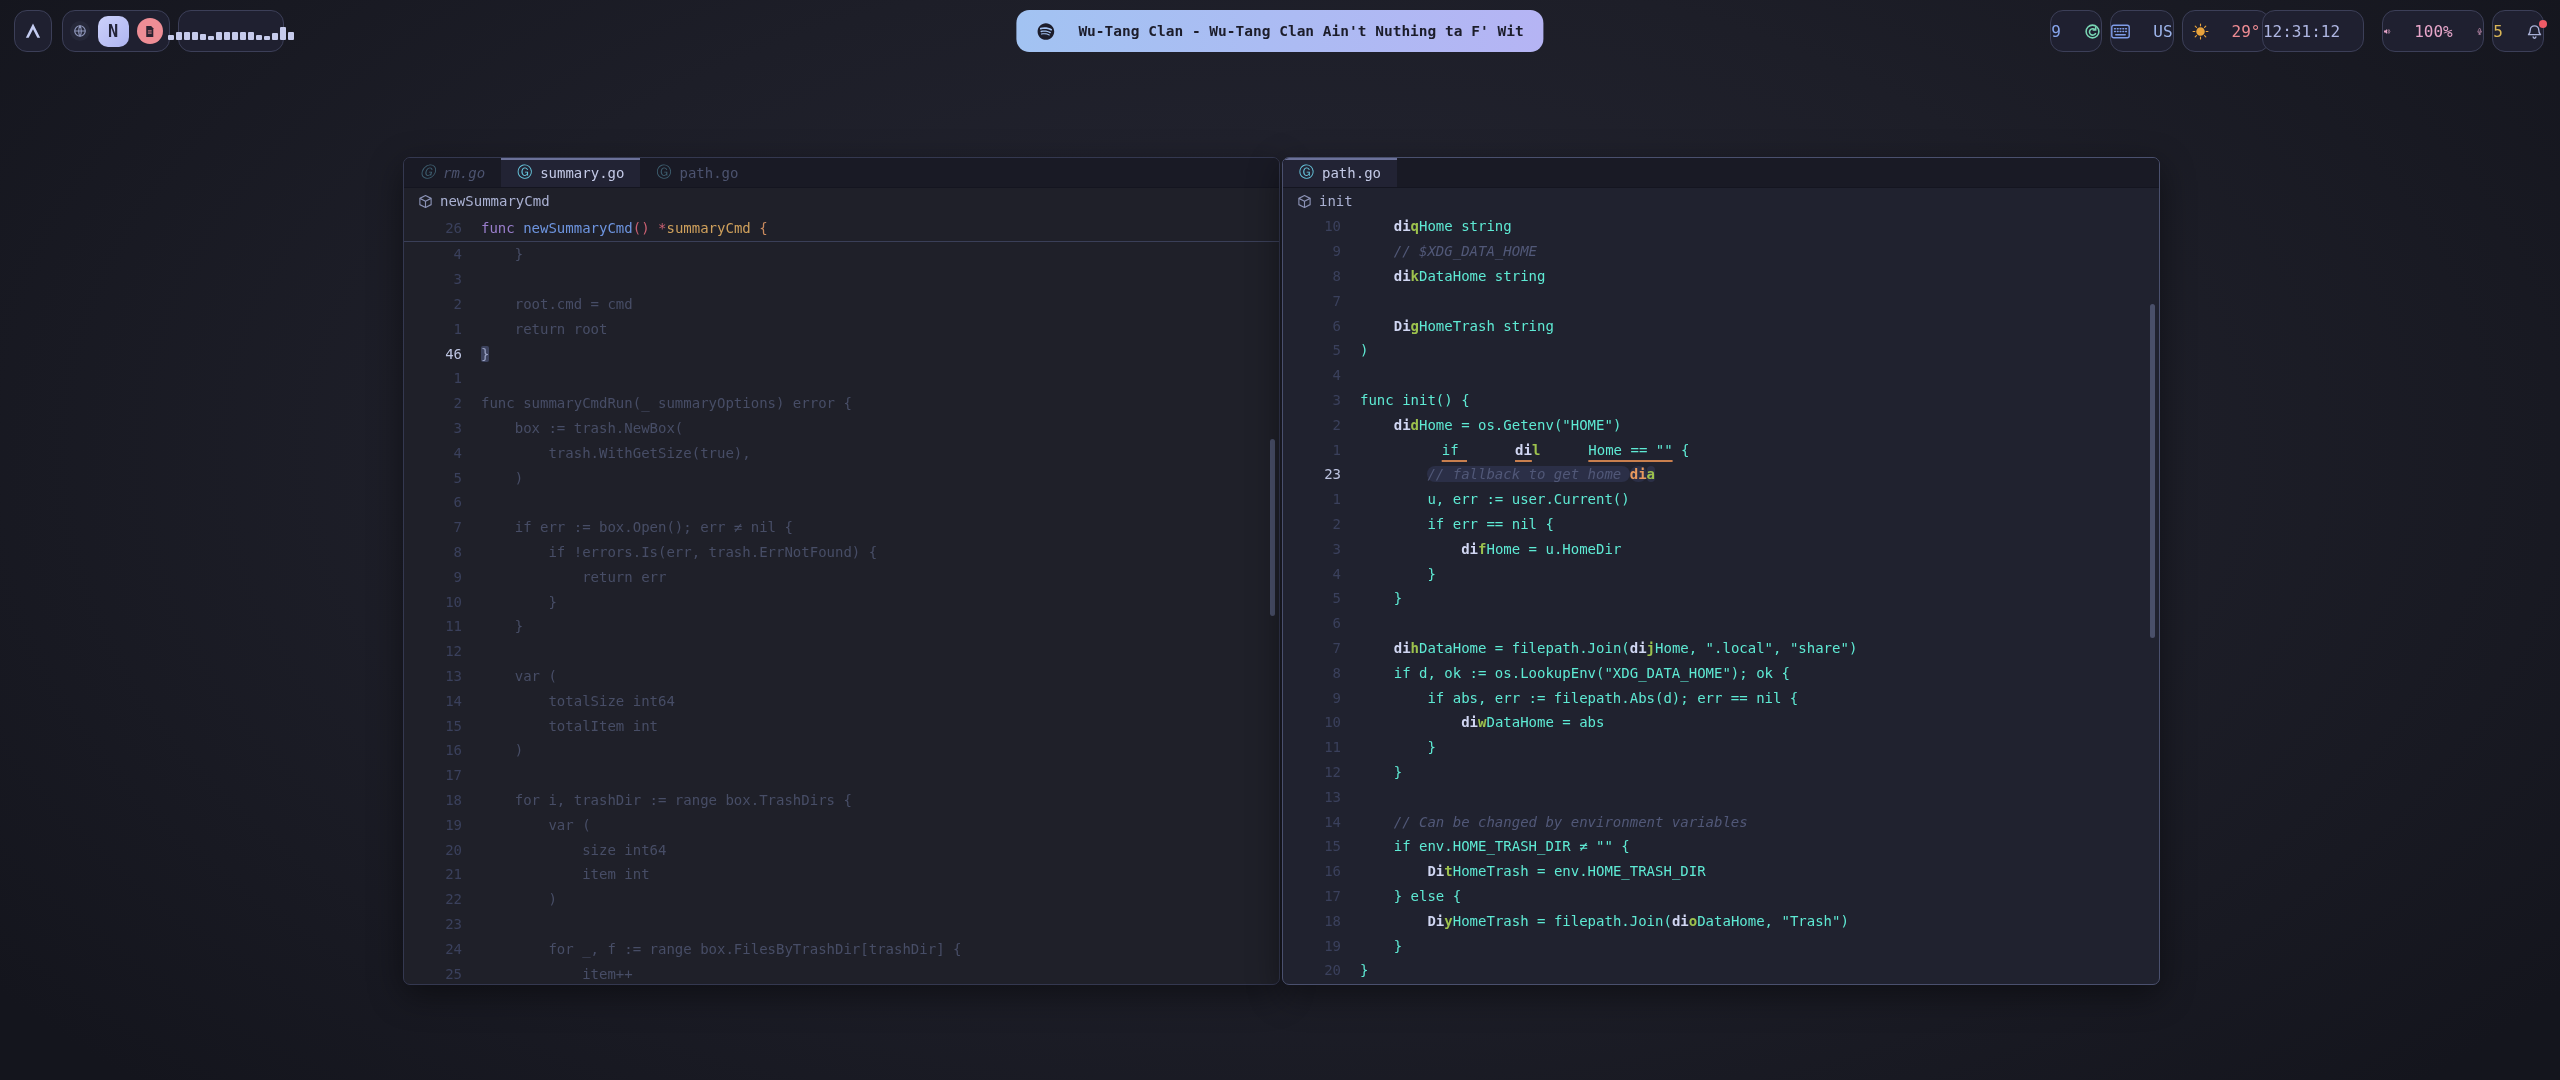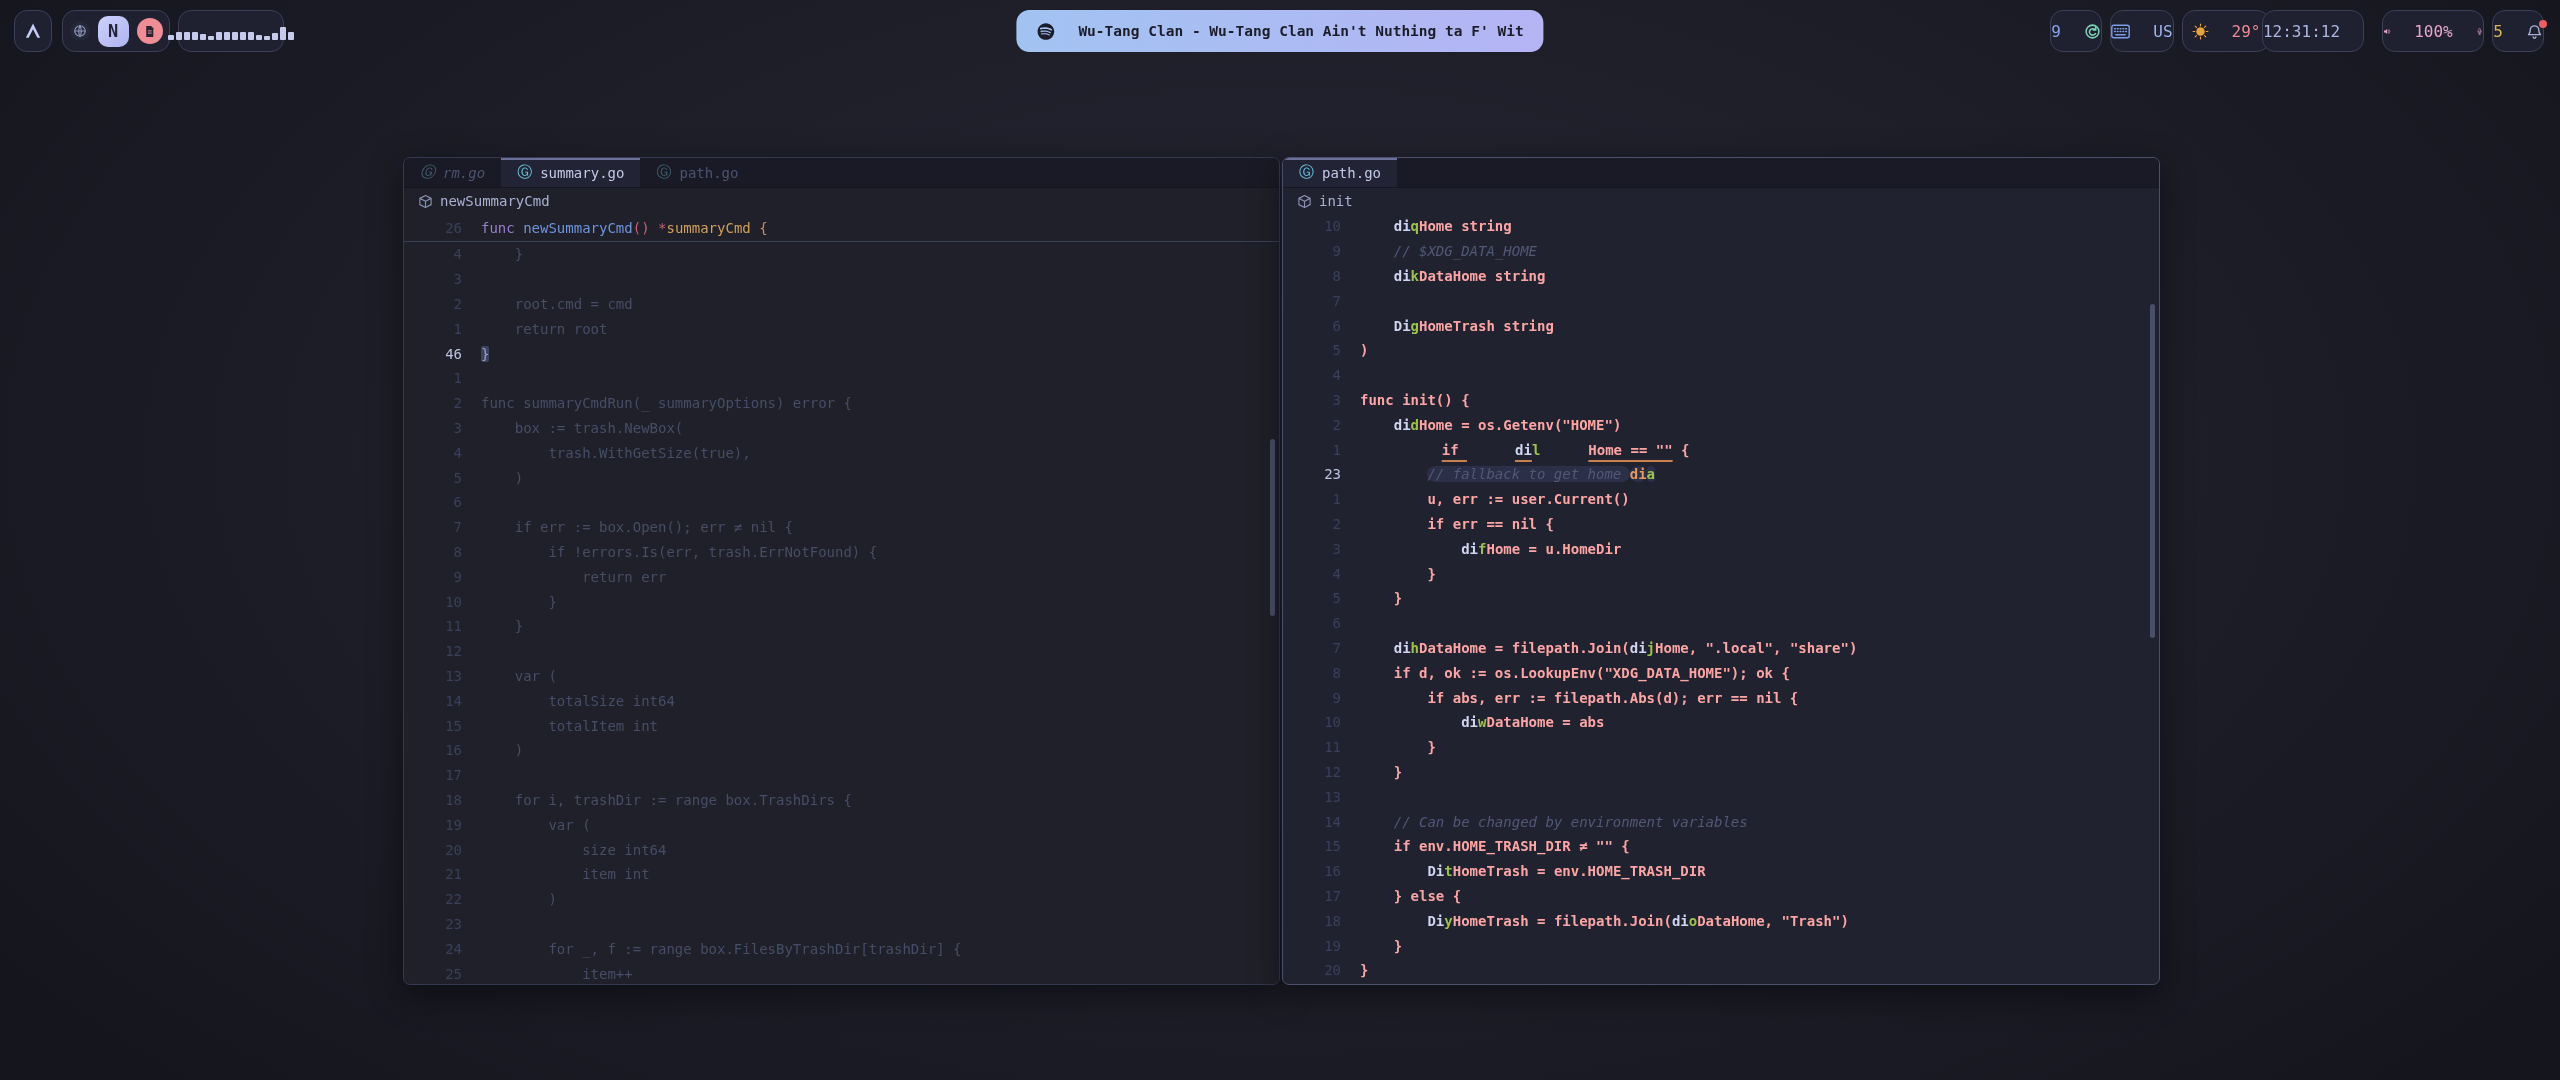--- a/index.html
+++ b/index.html
@@ -51,21 +51,21 @@
             font-size:14px; color:#aab1d2; }
   .winbar svg { flex:none; }
   .sticky { height:28px; display:flex; align-items:center; border-bottom:1px solid #3a3f58; font-size:14px; }
   .coderows { position:relative; }
   .row { height:24.8px; display:flex; align-items:center; font-size:14px; white-space:pre; }
   .ln { flex:none; width:58px; text-align:right; color:#3a405c; margin-right:19px; }
   .ln.cur { color:#bcc3e0; }
   .code { white-space:pre; }
   
   .win-left  .d { color:#474d66; }
-  .win-right .d { color:#fca5a5;font-weight:bold; } .win-right .c { color:#515878; font-style:italic; }
+  .win-right .d { color:#5eead4; } .win-right .c { color:#515878; font-style:italic; }
   .m { color:#d0d6f2; font-weight:bold; }
   .l { color:#9dc24d; font-weight:bold; }
   .o { color:#e8995e; font-weight:bold; }
   .hl { background:#2b2f47;border-radius:8px; }
   .u { text-decoration:underline; text-decoration-color:#c97f4e; text-decoration-thickness:2px; text-underline-offset:5px;margin-left:48px; }
   .cur-ch { background:#3d435e; color:#9aa2c4; border-radius:2px; }
   .kw { color:#9a7ecc; } .fn { color:#6e95e0; } .pr { color:#c96071; } .ty { color:#cfa05c; } .pu { color:#c98a5e; }
   .sbar { position:absolute; width:5px; border-radius:3px; background:#4a506a; }
 </style>
 </head>

